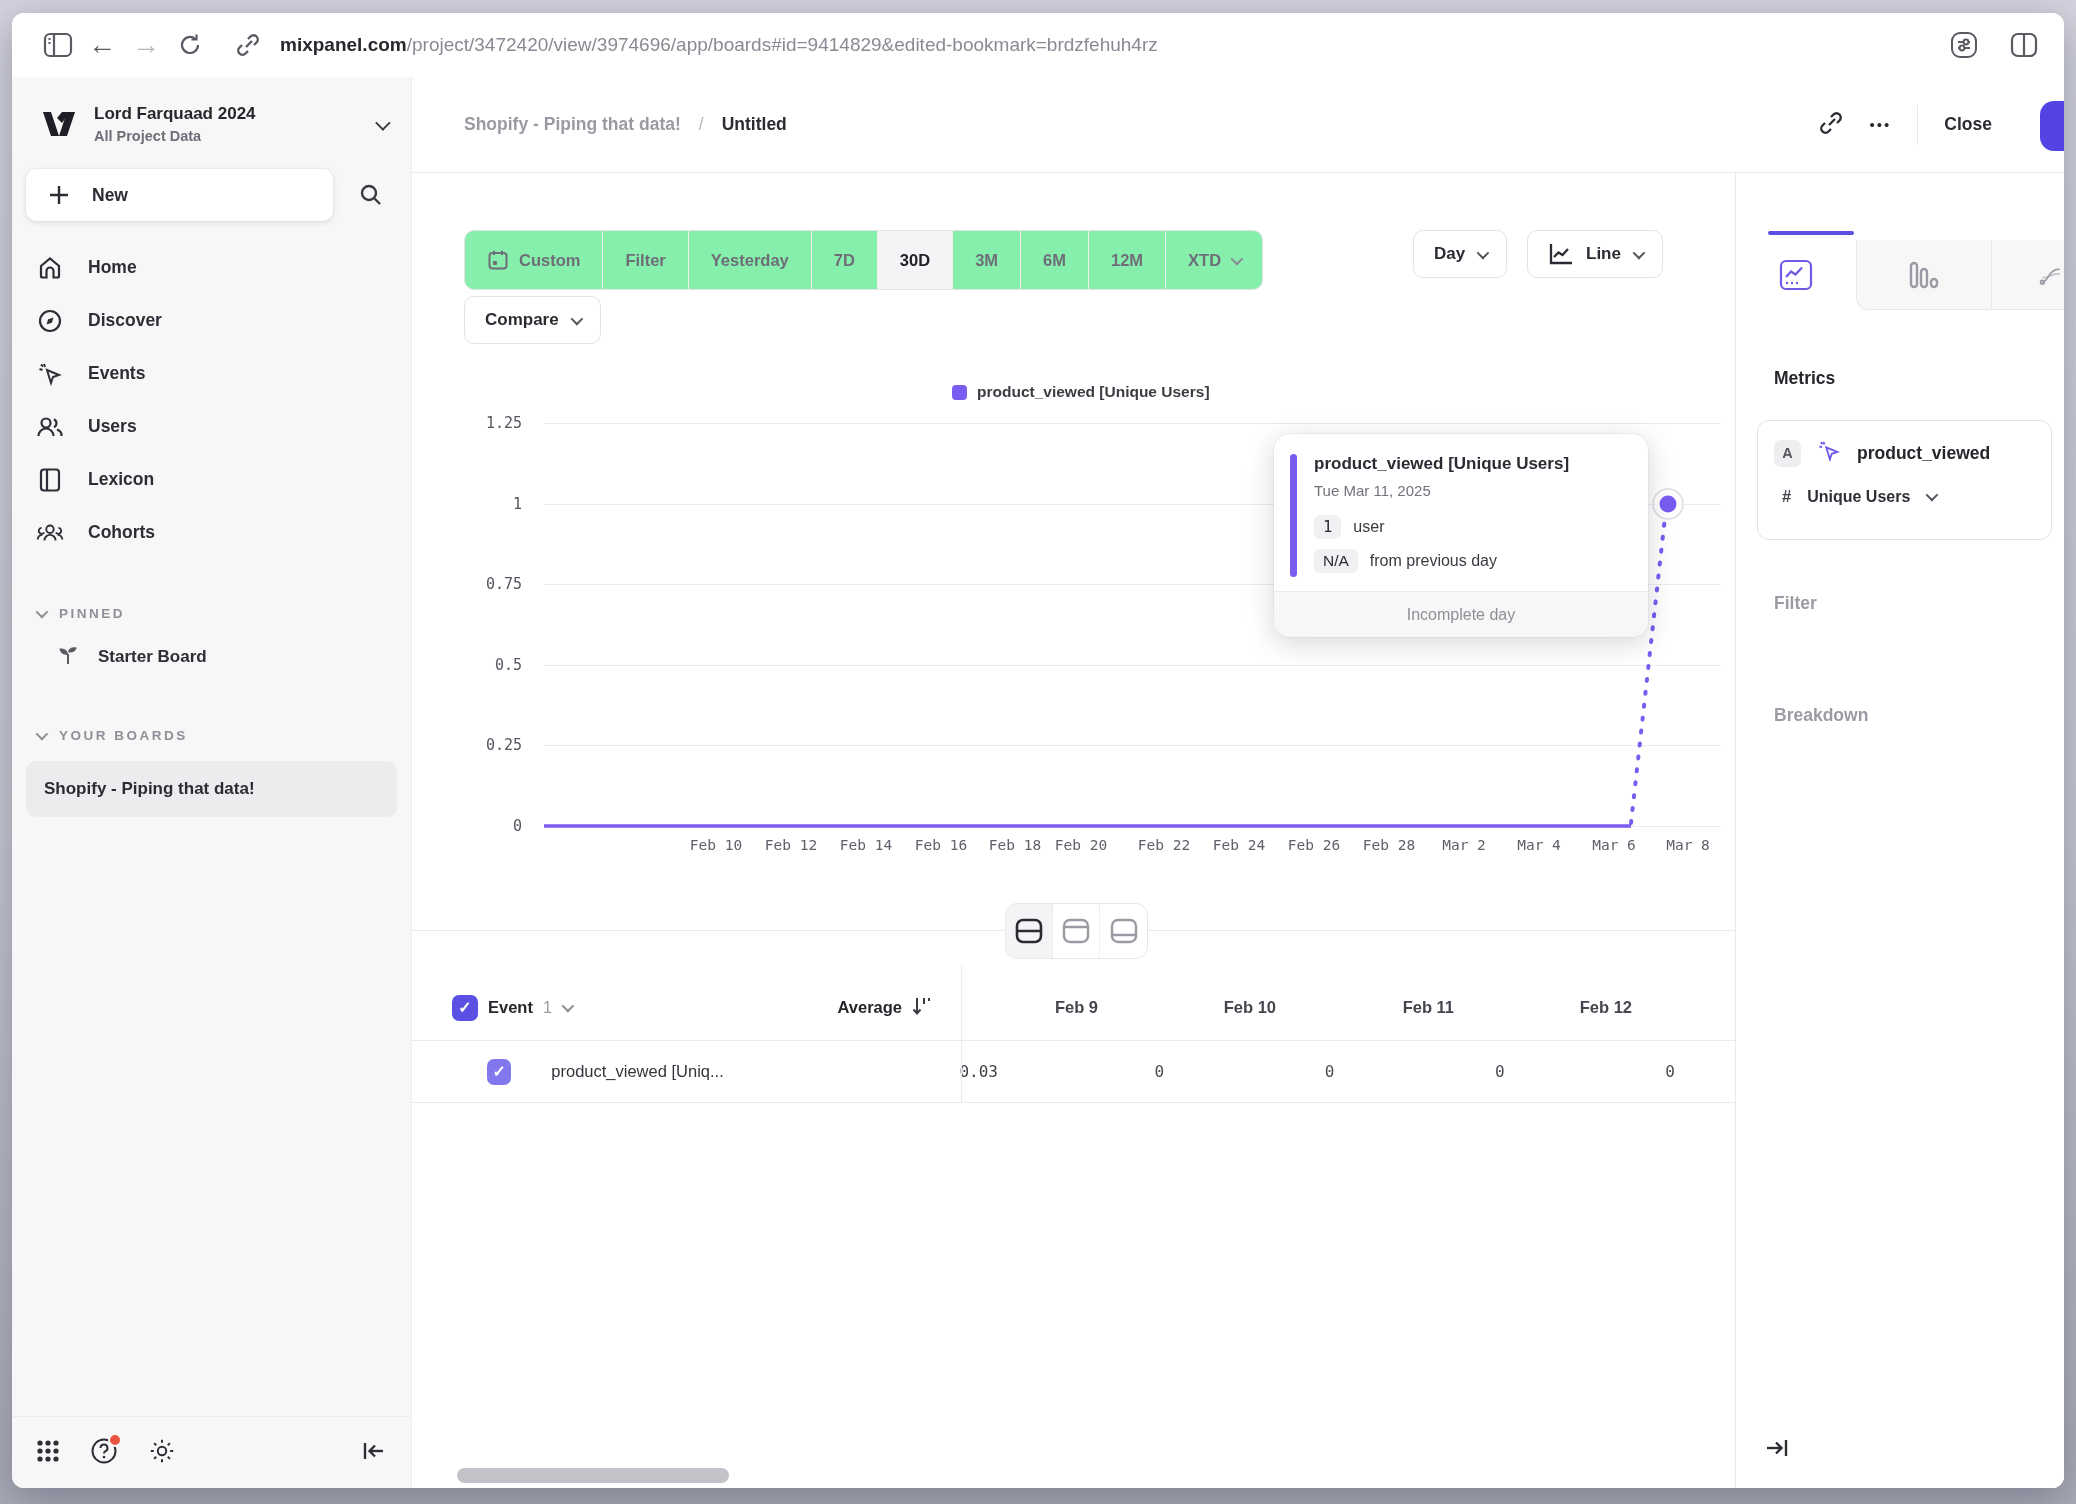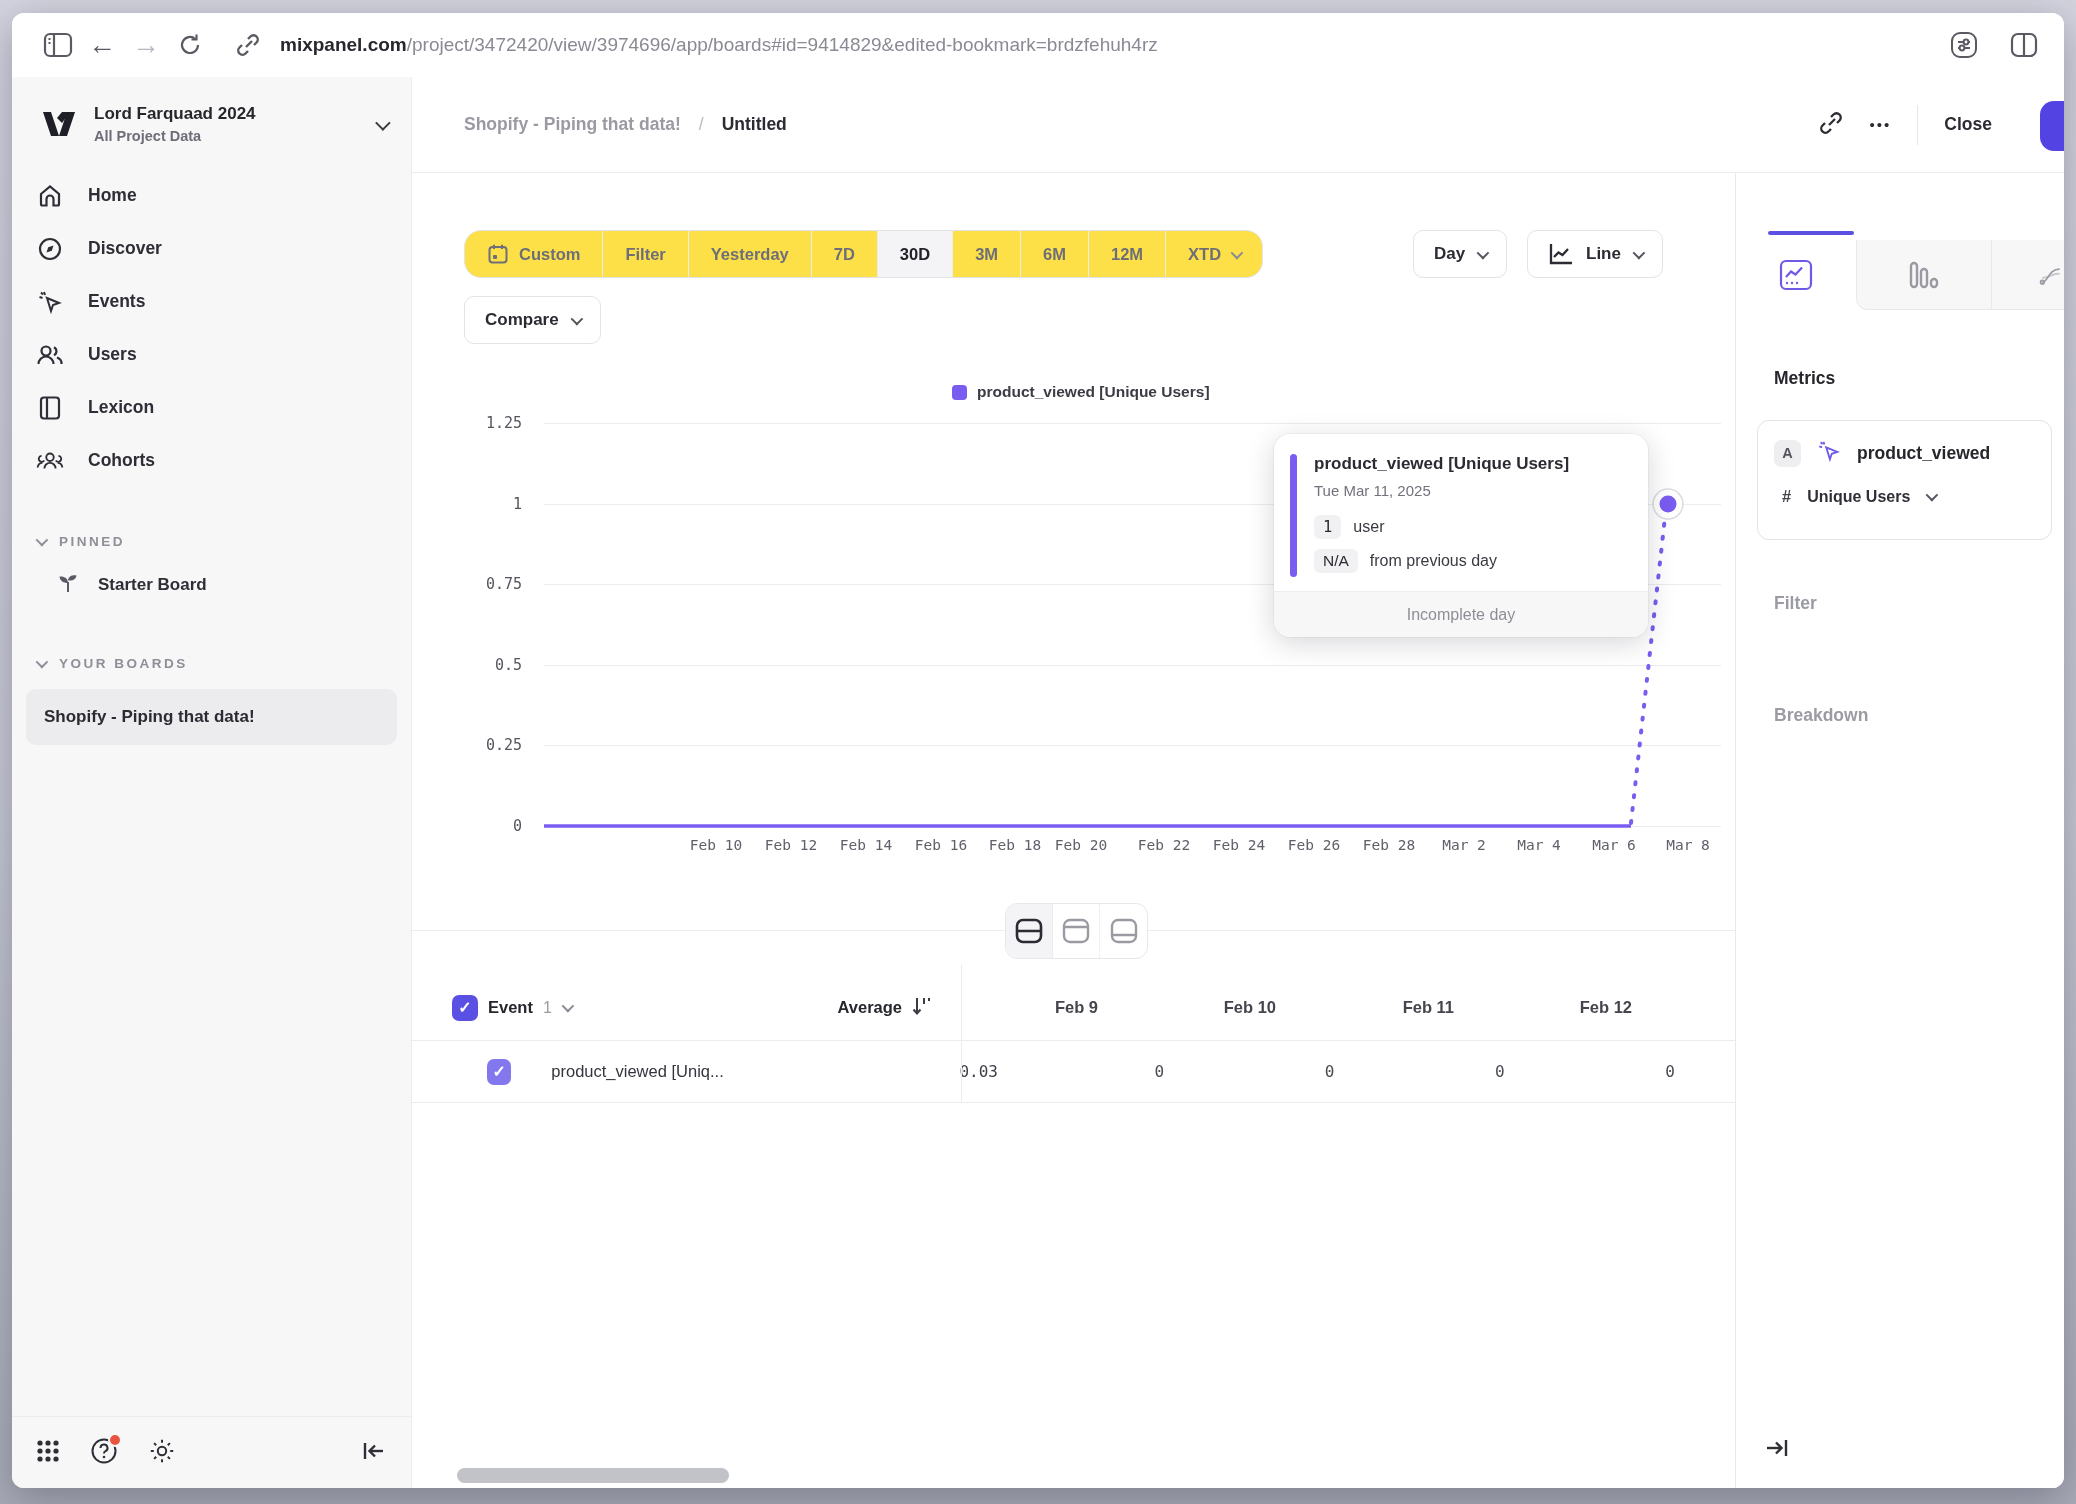--- a/index.html
+++ b/index.html
@@ -52,21 +52,21 @@
   .crumb-page { font-size:17.5px; font-weight:600; color:#2b2b33; }
   .board-header .right { margin-left:auto; display:flex; align-items:center; gap:26px; }
   .hdr-divider { width:1px; height:40px; background:#e7e7ea; }
   .close-label { font-size:17.5px; font-weight:600; color:#2b2b33; margin-right:46px; }
   .purple-sliver { position:absolute; right:-16px; top:24px; width:40px; height:50px; background:#5243e2; border-radius:14px; }
 
   .content-row { flex:1; display:flex; min-height:0; }
 
   
   .report { flex:1; position:relative; overflow:hidden; background:#fff; }
-  .seg-bar { position:absolute; left:52px; top:57px; height:48px; display:flex; align-items:stretch; border:1px solid #e3e3e7; border-radius:17px; overflow:hidden; background:#fde047; }
+  .seg-bar { position:absolute; left:52px; top:57px; height:60px; display:flex; align-items:stretch; border:1px solid #e3e3e7; border-radius:10px; overflow:hidden; background:#86efac; }
   .seg { display:flex; align-items:center; justify-content:center; gap:10px; padding:0 22px; font-size:16.5px; font-weight:600; color:#6e6e78; border-right:1px solid #ececef; white-space:nowrap; }
   .seg:last-child { border-right:none;gap:10px; }
   .seg.sel { background:#f4f4f6; color:#222228; }
   .drop-btn { position:absolute; height:48px; border:1px solid #e3e3e7; border-radius:10px; background:#fff; display:flex; align-items:center; gap:12px; padding:0 20px; font-size:17px; font-weight:600; color:#2b2b33; }
   .compare-btn { position:absolute; left:52px; top:123px; height:48px; border:1px solid #e3e3e7; border-radius:10px; background:#fff; display:flex; align-items:center; gap:12px; padding:0 20px; font-size:17px; font-weight:600; color:#2b2b33; }
 
   .legend { position:absolute; left:540px; top:210px; display:flex; align-items:center; gap:10px; }
   .legend-sq { width:15px; height:15px; border-radius:4px; background:#7a5cf0; }
   .legend-label { font-size:15.5px; font-weight:600; color:#3c3c44; }
 
@@ -207,20 +207,35 @@
               <path d="M25 8 L33 8 L25 19 L20 14 Z" fill="#1f1f27"></path>
             </svg>
         </div>
         <div class="project-meta">
           <div class="project-name">Lord Farquaad 2024</div>
           <div class="project-sub">All Project Data</div>
         </div>
         <span class="chev" style="color:#3a3a42;"></span>
       </div>
 
+      <div class="actions-row">
+        <div class="new-btn">
+          <svg width="22" height="22" viewBox="0 0 22 22" stroke="#2b2b33" stroke-width="2.4">
+              <line x1="11" y1="2" x2="11" y2="20"></line>
+              <line x1="2" y1="11" x2="20" y2="11"></line>
+            </svg>
+          <span>New</span>
+        </div>
+        <div class="search-btn">
+          <svg width="24" height="24" viewBox="0 0 24 24" fill="none" stroke="currentColor" stroke-width="2.4">
+              <circle cx="10" cy="10" r="7"></circle>
+              <line x1="15.5" y1="15.5" x2="21" y2="21"></line>
+            </svg>
+        </div>
+      </div>
 
       <div class="nav">
         <div class="nav-item">
           <span class="nicon">
               <svg width="26" height="26" viewBox="0 0 26 26" fill="none" stroke="currentColor" stroke-width="2.2">
                 <path d="M4 11 L13 3.5 L22 11 V21 a1.5 1.5 0 0 1-1.5 1.5 h-4 V16 a3.5 3.5 0 0 0-7 0 v6.5 h-4 A1.5 1.5 0 0 1 4 21 Z"></path>
               </svg>
             </span>
           <span>Home</span>
         </div>

